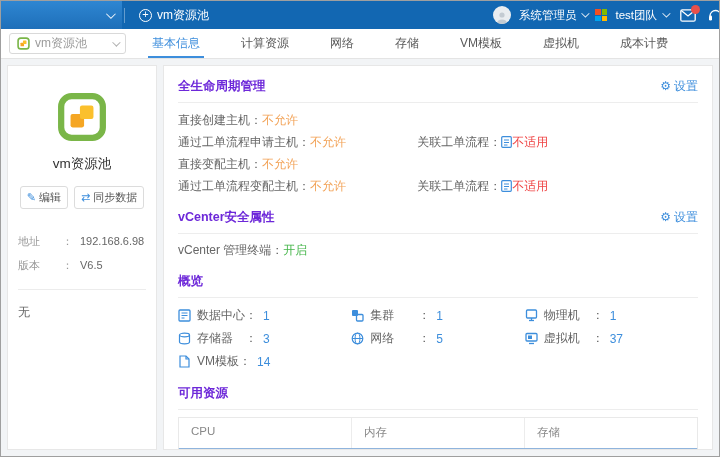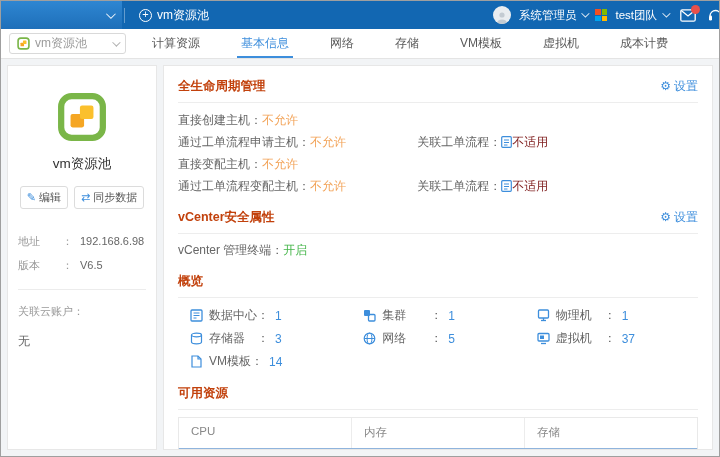--- a/index.html
+++ b/index.html
@@ -49,38 +49,38 @@
   .status-val { color:#44b549; display:inline-flex; align-items:center; gap:3px; }
   .check-ic { width:12px; height:12px; background:#44b549; border-radius:50%; color:#fff; font-size:8px; display:inline-flex; align-items:center; justify-content:center; line-height:1; }
   .side-div { border-top:1px solid #ececec; margin-top:12px; }
   .linked-label { margin-top:14px; color:#999; font-size:11px; }
   .linked-val { margin-top:14px; color:#666; font-size:12px; }
 
   
   .maincard { flex:1; padding:10px 14px 0; overflow:hidden; position:relative; }
   .sec-head { display:flex; align-items:center; justify-content:space-between; height:20px; margin-top:10px; }
   .sec-head:first-child { margin-top:0; }
-  .sec-title { font-size:12.5px; color:#c2410c; font-weight:600;text-align:center; }
+  .sec-title { font-size:12.5px; color:#6d28d9; font-weight:600;text-align:center; }
   .settings-link { display:inline-flex; align-items:center; gap:3px; color:#3d8edc; font-size:12px; cursor:pointer; }
   .gear { font-size:12px; line-height:1; }
   .sec-div { border-top:1px solid #ededed; margin:6px 0 6px; }
   .lc-row { display:flex; height:22px; align-items:center; }
   .lc-left { width:46%; display:flex; align-items:center; }
   .lc-right { display:flex; align-items:center; }
   .lbl { color:#666; }
   .warn-val { color:#f2a256; }
-  .plain-val { color:#7f1d1d;font-family:Liberation Serif, serif; }
+  .plain-val { color:#ef4444;font-family:Liberation Serif, serif; }
   .doc-ic { width:11px; height:12px; }
   .terminal-row { height:21px; display:flex; align-items:center; }
   .on-val { color:#44b549; }
   .tip-row { display:flex; align-items:center; gap:6px; margin-top:1px; height:20px; }
   .tip-text { color:#9b9b9b; font-size:11.3px; white-space:nowrap; overflow:hidden; }
 
   .ov-grid { display:grid; grid-template-columns:1fr 1fr 1fr; }
-  .ov-item { height:23px; display:flex; align-items:center; gap:6px;margin-left:12px; }
+  .ov-item { height:23px; display:flex; align-items:center; gap:6px; }
   .ov-ic { width:13px; height:13px; flex-shrink:0; }
   .ov-label { color:#666; }
   .ov-val { color:#3d8edc; cursor:pointer; }
 
   .res-box { margin-top:7px; border:1px solid #e9e9e9; border-bottom:3px solid #8fb4dd; display:flex; }
   .res-col { flex:1; padding:7px 12px 8px; min-width:0; }
   .res-col + .res-col { border-left:1px solid #ececec; }
   .res-name { color:#888; font-size:11.5px; }
 </style>
 </head>
@@ -139,22 +139,22 @@
     <div class="pool-select">
       <svg width="13" height="13" viewBox="0 0 48 48">
         <rect x="4" y="4" width="40" height="40" rx="10" fill="none" stroke="#7ab648" stroke-width="6"></rect>
         <rect x="13" y="21" width="13" height="13" rx="2" fill="#f5a623"></rect>
         <rect x="22" y="13" width="13" height="13" rx="2" fill="#fbc02d"></rect>
       </svg>
       <span>vm资源池</span>
       <span class="chev-g"></span>
     </div>
     <nav class="tabs">
+      <span class="tab active">基本信息</span>
       <span class="tab">计算资源</span>
-      <span class="tab active">基本信息</span>
       <span class="tab">网络</span>
       <span class="tab">存储</span>
       <span class="tab">VM模板</span>
       <span class="tab">虚拟机</span>
       <span class="tab">成本计费</span>
     </nav>
   </div>
 
   <div class="content">
 
@@ -179,21 +179,20 @@
         <div class="kv-row">
           <span class="kv-label">地址　　：</span>
           <span>192.168.6.98</span>
         </div>
         <div class="kv-row">
           <span class="kv-label">版本　　：</span>
           <span>V6.5</span>
         </div>
       </div>
       <div class="side-div"></div>
-      <div class="linked-label">关联云账户：</div>
       <div class="linked-val">无</div>
     </aside>
 
     <main class="card maincard">
 
       <div class="sec-head">
         <span class="sec-title">全生命周期管理</span>
         <span class="settings-link">
           <span class="gear">⚙</span>
           <span>设置</span>

